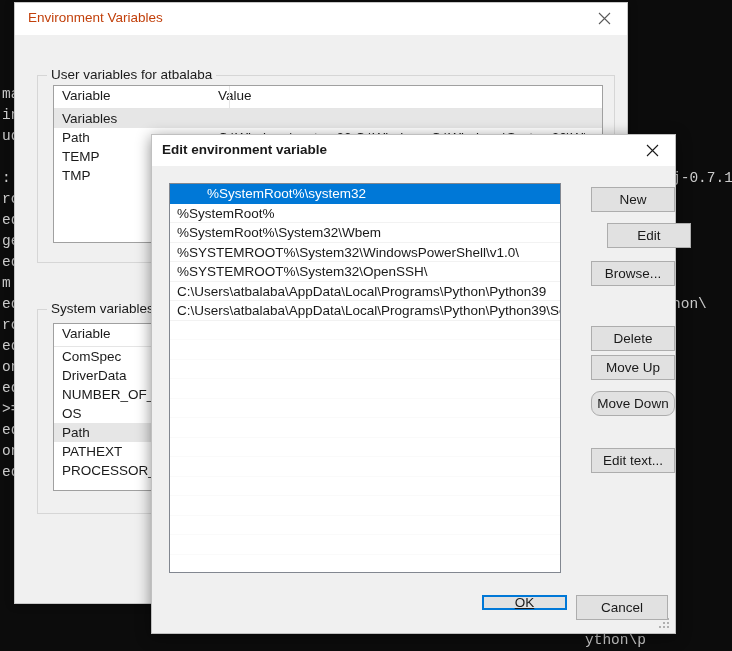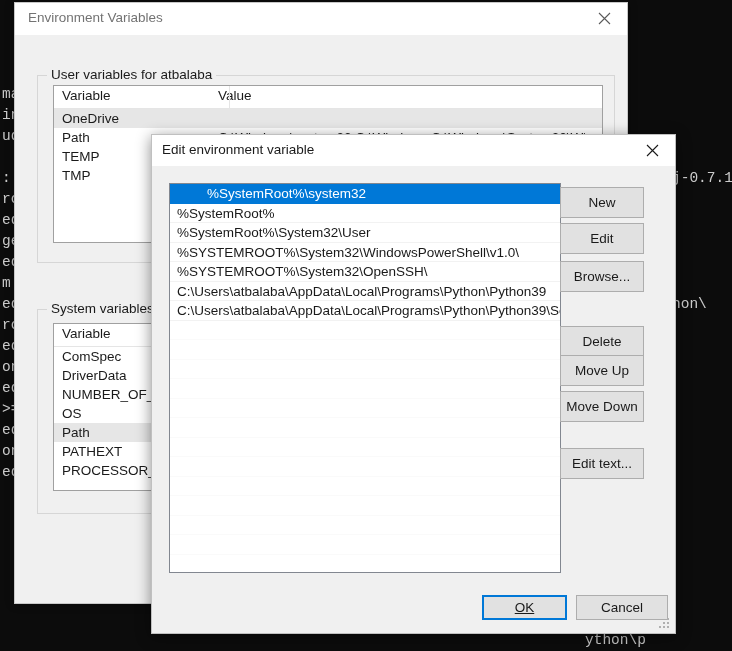--- a/index.html
+++ b/index.html
@@ -49,21 +49,21 @@
   .envwin-title {
     position: relative;
     height: 31px;
     background: #ffffff;
     border-bottom: 1px solid #ffffff;
   }
   .envwin-title .caption {
     position: absolute;
     left: 13px; top: 7px;
     font-size: 13.5px;
-    color: #737373;
+    color: #c2410c;
   }
   .winclose {
     position: absolute;
     top: 0;
     width: 46px; height: 30px;
     display: flex;
     align-items: center;
     justify-content: center;
     cursor: default;
   }
@@ -150,20 +150,21 @@
   .editdlg-title {
     position: relative;
     height: 31px;
     background: #ffffff;
   }
   .editdlg-title .caption {
     position: absolute;
     left: 10px; top: 7px;
     font-size: 13.5px;
     color: #1a1a1a;
+    font-weight: bold;
   }
   .editdlg .winclose { right: 0; }
 
   #path-list {
     position: absolute;
     left: 17px; top: 48px;
     width: 392px; height: 390px;
     background: #ffffff;
     border: 1px solid #828790;
     box-sizing: border-box;
@@ -198,32 +199,32 @@
     font-size: 13.5px;
     color: #1a1a1a;
     text-align: center;
     cursor: default;
     padding: 0;
     line-height: 1;
     display: flex;
     align-items: center;
     justify-content: center;
   }
-  .side-btn { left: 408px; width: 84px; height: 31px; }
+  .side-btn { left: 439px; width: 84px; height: 25px; }
 
   #btn-new        { top: 52px; }
-  #btn-edit       { top: 88px; }
+  #btn-edit       { top: 88px; margin-left: 16px; }
   #btn-browse     { top: 126px; }
   #btn-delete     { top: 163px; margin-top: 28px; }
   #btn-moveup     { top: 220px; }
-  #btn-movedown   { top: 256px; }
+  #btn-movedown   { top: 256px; border-radius: 9px; }
   #btn-edittext   { top: 313px; }
 
   #btn-ok {
-    left: 330px; top: 460px; width: 85px; height: 25px;
+    left: 330px; top: 460px; width: 85px; height: 15px;
     background: #e1e1e1;
     border: 2px solid #0078d7;
     text-decoration: underline;
   }
   #btn-cancel {
     left: 424px; top: 460px; width: 92px; height: 25px;
   }
 
   .grip {
     position: absolute;
@@ -263,21 +264,21 @@
     </div>
 
     <div class="listview" id="user-list">
       <div class="lv-header">
         <div class="cell col-var">Variable</div>
         <div class="cell col-val">Value</div>
       </div>
       <div class="lv-divider" style="left:175px;"></div>
       <div id="user-rows">
           <div class="lv-row selected">
-            <div class="cell col-var">OneDrive</div>
+            <div class="cell col-var">Variables</div>
           </div>
           <div class="lv-row">
             <div class="cell col-var">Path</div>
             <div class="cell col-val">C:\Windows\system32;C:\Windows;C:\Windows\System32\Wbem;</div>
           </div>
           <div class="lv-row">
             <div class="cell col-var">TEMP</div>
             <div class="cell col-val"></div>
           </div>
           <div class="lv-row">
@@ -340,21 +341,21 @@
           <svg width="13" height="13" viewBox="0 0 13 13">
               <path d="M1 1 L12 12 M12 1 L1 12" stroke="#1a1a1a" stroke-width="1.1" fill="none"></path>
             </svg>
         </span>
       </div>
     </div>
 
     <div id="path-list">
         <div class="path-row selected">%SystemRoot%\system32</div>
         <div class="path-row">%SystemRoot%</div>
-        <div class="path-row">%SystemRoot%\System32\User</div>
+        <div class="path-row">%SystemRoot%\System32\Wbem</div>
         <div class="path-row">%SYSTEMROOT%\System32\WindowsPowerShell\v1.0\</div>
         <div class="path-row">%SYSTEMROOT%\System32\OpenSSH\</div>
         <div class="path-row">C:\Users\atbalaba\AppData\Local\Programs\Python\Python39</div>
         <div class="path-row">C:\Users\atbalaba\AppData\Local\Programs\Python\Python39\Scripts</div>
         <div class="path-row empty">&nbsp;</div>
         <div class="path-row empty">&nbsp;</div>
         <div class="path-row empty">&nbsp;</div>
         <div class="path-row empty">&nbsp;</div>
         <div class="path-row empty">&nbsp;</div>
         <div class="path-row empty">&nbsp;</div>

